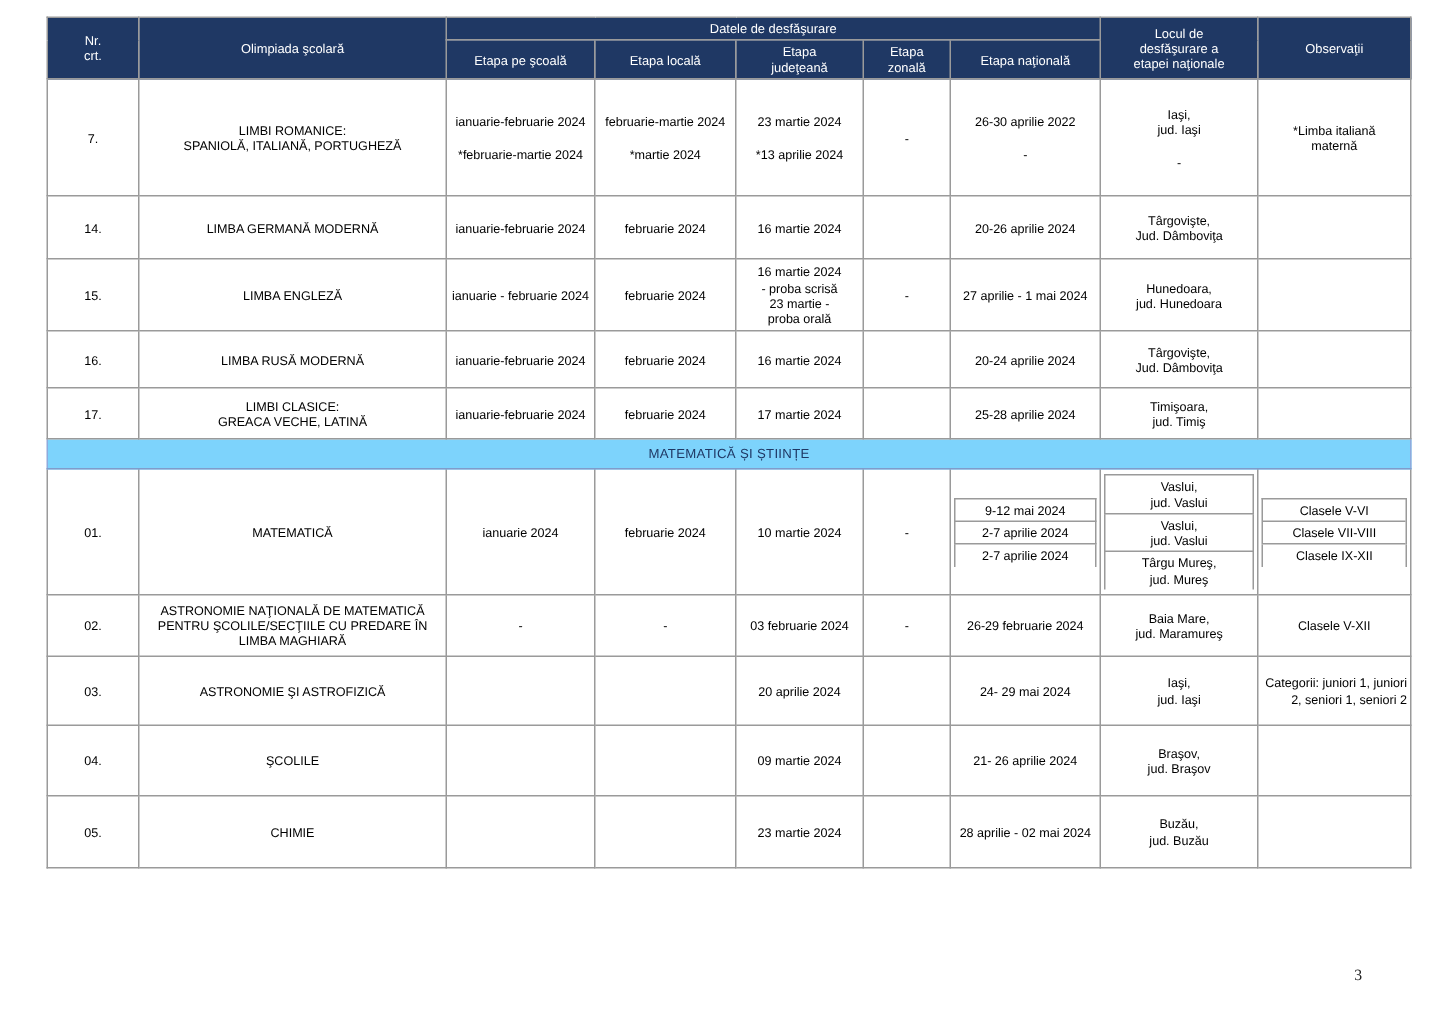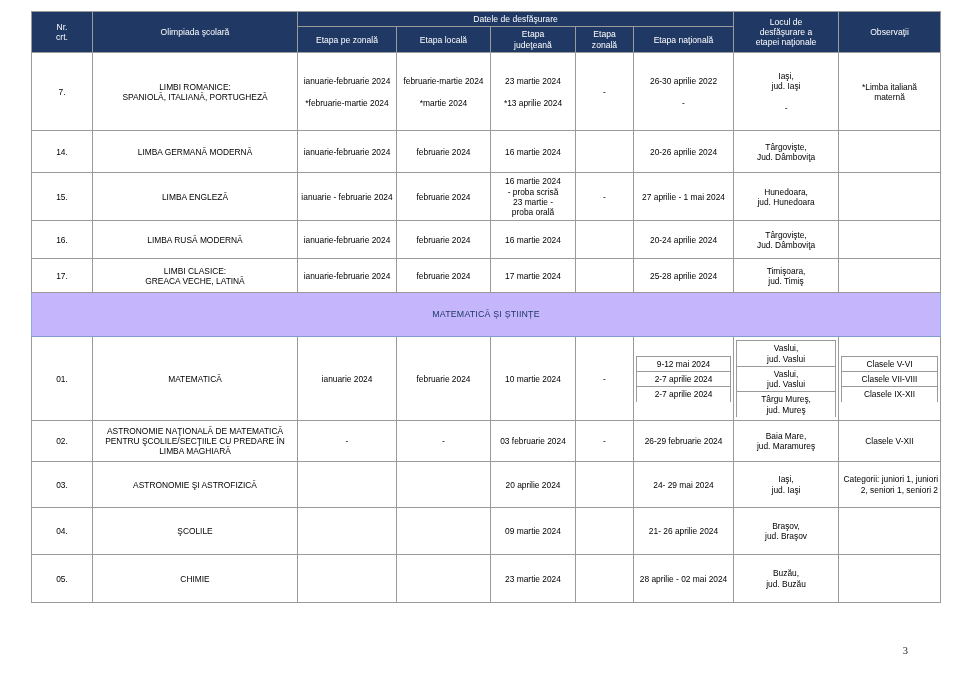--- a/index.html
+++ b/index.html
@@ -64,25 +64,25 @@
   th.hdr-olimpiada,
   th.hdr-loc,
   th.hdr-obs {
     vertical-align: middle;
   }
   th.hdr-left-sep { border-left: 1px solid #43587f; margin-top: 36px; }
   th.hdr-sub { border-left: 1px solid #43587f; }
 
   
   tr.band td {
-    background: #c4b5fd;
+    background: #7dd3fc;
     color: #1f3864;
     font-size: 8.8px;
     letter-spacing: .2px;
-    padding: 16px 0;
+    padding: 4px 0;
     border-left: 1px solid #8faadc;
     border-right: 1px solid #8faadc;
     border-top: 1px solid #7f9ccb;
     border-bottom: 1px solid #7f9ccb;
   }
   .top-align { vertical-align: top; padding-top: 3px; }
   .spacer-gap { display: block; height: 12px; }
 
   
   .page-number {
@@ -149,21 +149,21 @@
           <th rowspan="2" class="hdr-olimpiada">Olimpiada şcolară</th>
           <th colspan="5" class="hdr-span hdr-left-sep">Datele de desfăşurare</th>
           <th rowspan="2" class="hdr-loc hdr-left-sep">
             <span>Locul de</span><br>
             <span>desfăşurare a</span><br>
             <span>etapei naţionale</span>
           </th>
           <th rowspan="2" class="hdr-obs hdr-left-sep">Observaţii</th>
         </tr>
         <tr>
-          <th class="hdr-sub">Etapa pe zonală</th>
+          <th class="hdr-sub">Etapa pe şcoală</th>
           <th class="hdr-sub">Etapa locală</th>
           <th class="hdr-sub">
             <span>Etapa</span><br>
             <span>judeţeană</span>
           </th>
           <th class="hdr-sub">
             <span>Etapa</span><br>
             <span>zonală</span>
           </th>
           <th class="hdr-sub">Etapa naţională</th>

